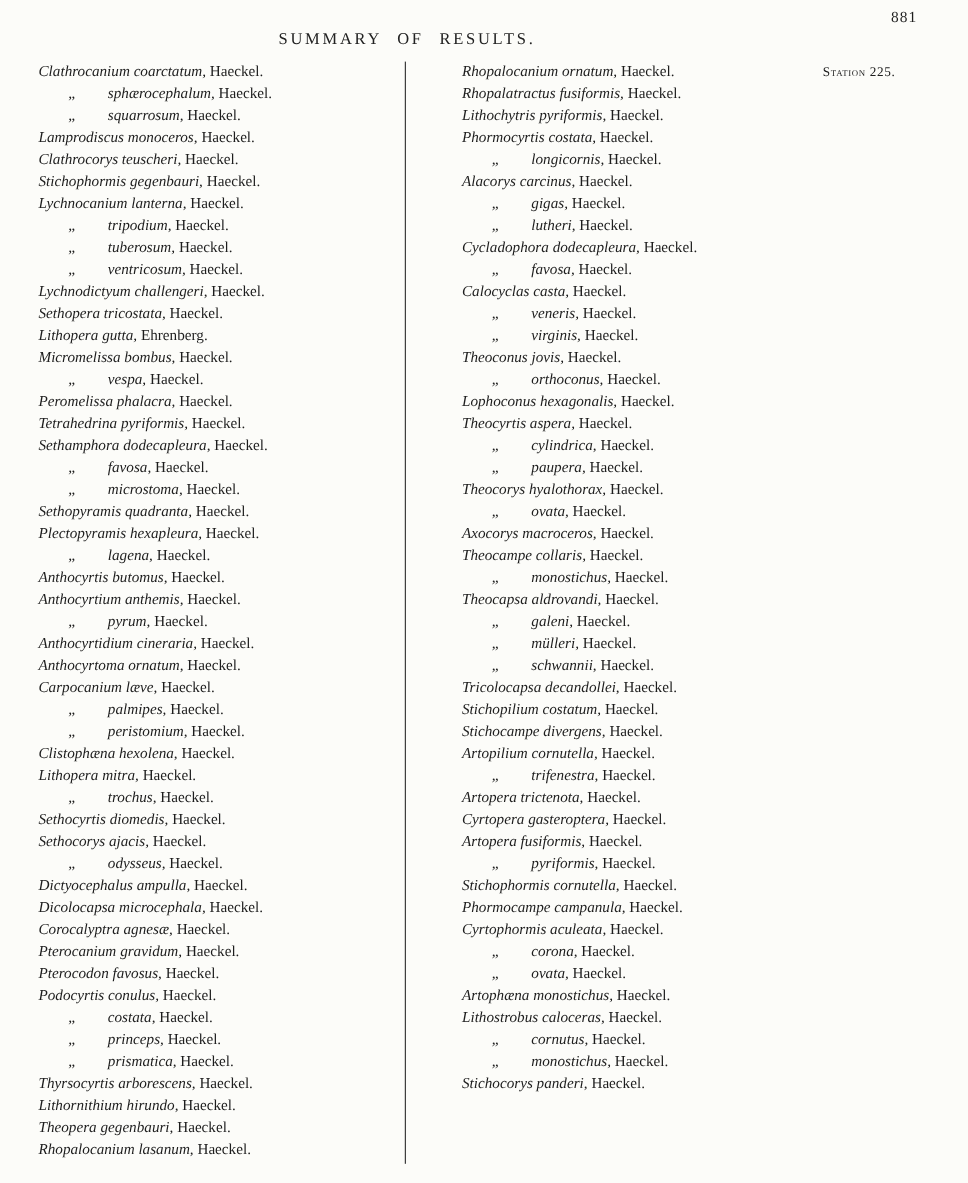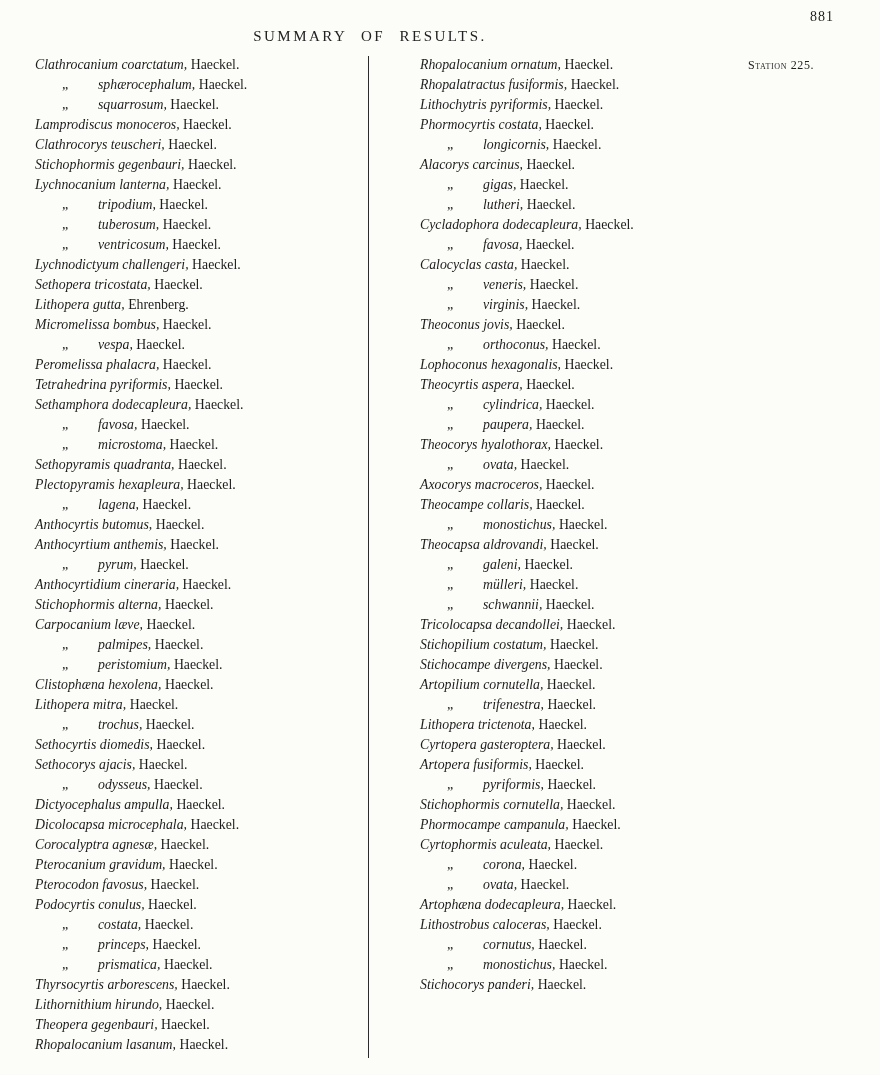--- a/index.html
+++ b/index.html
@@ -103,21 +103,21 @@
       <div class="entry"><span class="species">Sethamphora dodecapleura,</span><span class="author">&nbsp;Haeckel.</span></div>
       <div class="entry"><span class="ditto">„</span><span class="species">favosa,</span><span class="author">&nbsp;Haeckel.</span></div>
       <div class="entry"><span class="ditto">„</span><span class="species">microstoma,</span><span class="author">&nbsp;Haeckel.</span></div>
       <div class="entry"><span class="species">Sethopyramis quadranta,</span><span class="author">&nbsp;Haeckel.</span></div>
       <div class="entry"><span class="species">Plectopyramis hexapleura,</span><span class="author">&nbsp;Haeckel.</span></div>
       <div class="entry"><span class="ditto">„</span><span class="species">lagena,</span><span class="author">&nbsp;Haeckel.</span></div>
       <div class="entry"><span class="species">Anthocyrtis butomus,</span><span class="author">&nbsp;Haeckel.</span></div>
       <div class="entry"><span class="species">Anthocyrtium anthemis,</span><span class="author">&nbsp;Haeckel.</span></div>
       <div class="entry"><span class="ditto">„</span><span class="species">pyrum,</span><span class="author">&nbsp;Haeckel.</span></div>
       <div class="entry"><span class="species">Anthocyrtidium cineraria,</span><span class="author">&nbsp;Haeckel.</span></div>
-      <div class="entry"><span class="species">Stichophormis alterna,</span><span class="author">&nbsp;Haeckel.</span></div>
+      <div class="entry"><span class="species">Anthocyrtoma ornatum,</span><span class="author">&nbsp;Haeckel.</span></div>
       <div class="entry"><span class="species">Carpocanium læve,</span><span class="author">&nbsp;Haeckel.</span></div>
       <div class="entry"><span class="ditto">„</span><span class="species">palmipes,</span><span class="author">&nbsp;Haeckel.</span></div>
       <div class="entry"><span class="ditto">„</span><span class="species">peristomium,</span><span class="author">&nbsp;Haeckel.</span></div>
       <div class="entry"><span class="species">Clistophæna hexolena,</span><span class="author">&nbsp;Haeckel.</span></div>
       <div class="entry"><span class="species">Lithopera mitra,</span><span class="author">&nbsp;Haeckel.</span></div>
       <div class="entry"><span class="ditto">„</span><span class="species">trochus,</span><span class="author">&nbsp;Haeckel.</span></div>
       <div class="entry"><span class="species">Sethocyrtis diomedis,</span><span class="author">&nbsp;Haeckel.</span></div>
       <div class="entry"><span class="species">Sethocorys ajacis,</span><span class="author">&nbsp;Haeckel.</span></div>
       <div class="entry"><span class="ditto">„</span><span class="species">odysseus,</span><span class="author">&nbsp;Haeckel.</span></div>
       <div class="entry"><span class="species">Dictyocephalus ampulla,</span><span class="author">&nbsp;Haeckel.</span></div>
@@ -164,30 +164,30 @@
       <div class="entry"><span class="ditto">„</span><span class="species">monostichus,</span><span class="author">&nbsp;Haeckel.</span></div>
       <div class="entry"><span class="species">Theocapsa aldrovandi,</span><span class="author">&nbsp;Haeckel.</span></div>
       <div class="entry"><span class="ditto">„</span><span class="species">galeni,</span><span class="author">&nbsp;Haeckel.</span></div>
       <div class="entry"><span class="ditto">„</span><span class="species">mülleri,</span><span class="author">&nbsp;Haeckel.</span></div>
       <div class="entry"><span class="ditto">„</span><span class="species">schwannii,</span><span class="author">&nbsp;Haeckel.</span></div>
       <div class="entry"><span class="species">Tricolocapsa decandollei,</span><span class="author">&nbsp;Haeckel.</span></div>
       <div class="entry"><span class="species">Stichopilium costatum,</span><span class="author">&nbsp;Haeckel.</span></div>
       <div class="entry"><span class="species">Stichocampe divergens,</span><span class="author">&nbsp;Haeckel.</span></div>
       <div class="entry"><span class="species">Artopilium cornutella,</span><span class="author">&nbsp;Haeckel.</span></div>
       <div class="entry"><span class="ditto">„</span><span class="species">trifenestra,</span><span class="author">&nbsp;Haeckel.</span></div>
-      <div class="entry"><span class="species">Lithopera trictenota,</span><span class="author">&nbsp;Haeckel.</span></div>
+      <div class="entry"><span class="species">Artopera trictenota,</span><span class="author">&nbsp;Haeckel.</span></div>
       <div class="entry"><span class="species">Cyrtopera gasteroptera,</span><span class="author">&nbsp;Haeckel.</span></div>
       <div class="entry"><span class="species">Artopera fusiformis,</span><span class="author">&nbsp;Haeckel.</span></div>
       <div class="entry"><span class="ditto">„</span><span class="species">pyriformis,</span><span class="author">&nbsp;Haeckel.</span></div>
       <div class="entry"><span class="species">Stichophormis cornutella,</span><span class="author">&nbsp;Haeckel.</span></div>
       <div class="entry"><span class="species">Phormocampe campanula,</span><span class="author">&nbsp;Haeckel.</span></div>
       <div class="entry"><span class="species">Cyrtophormis aculeata,</span><span class="author">&nbsp;Haeckel.</span></div>
       <div class="entry"><span class="ditto">„</span><span class="species">corona,</span><span class="author">&nbsp;Haeckel.</span></div>
       <div class="entry"><span class="ditto">„</span><span class="species">ovata,</span><span class="author">&nbsp;Haeckel.</span></div>
-      <div class="entry"><span class="species">Artophæna dodecapleura,</span><span class="author">&nbsp;Haeckel.</span></div>
+      <div class="entry"><span class="species">Artophæna monostichus,</span><span class="author">&nbsp;Haeckel.</span></div>
       <div class="entry"><span class="species">Lithostrobus caloceras,</span><span class="author">&nbsp;Haeckel.</span></div>
       <div class="entry"><span class="ditto">„</span><span class="species">cornutus,</span><span class="author">&nbsp;Haeckel.</span></div>
       <div class="entry"><span class="ditto">„</span><span class="species">monostichus,</span><span class="author">&nbsp;Haeckel.</span></div>
       <div class="entry"><span class="species">Stichocorys panderi,</span><span class="author">&nbsp;Haeckel.</span></div>
     </div>
 
   <div class="margin-note">Station 225.</div>
 
 </div>
 

